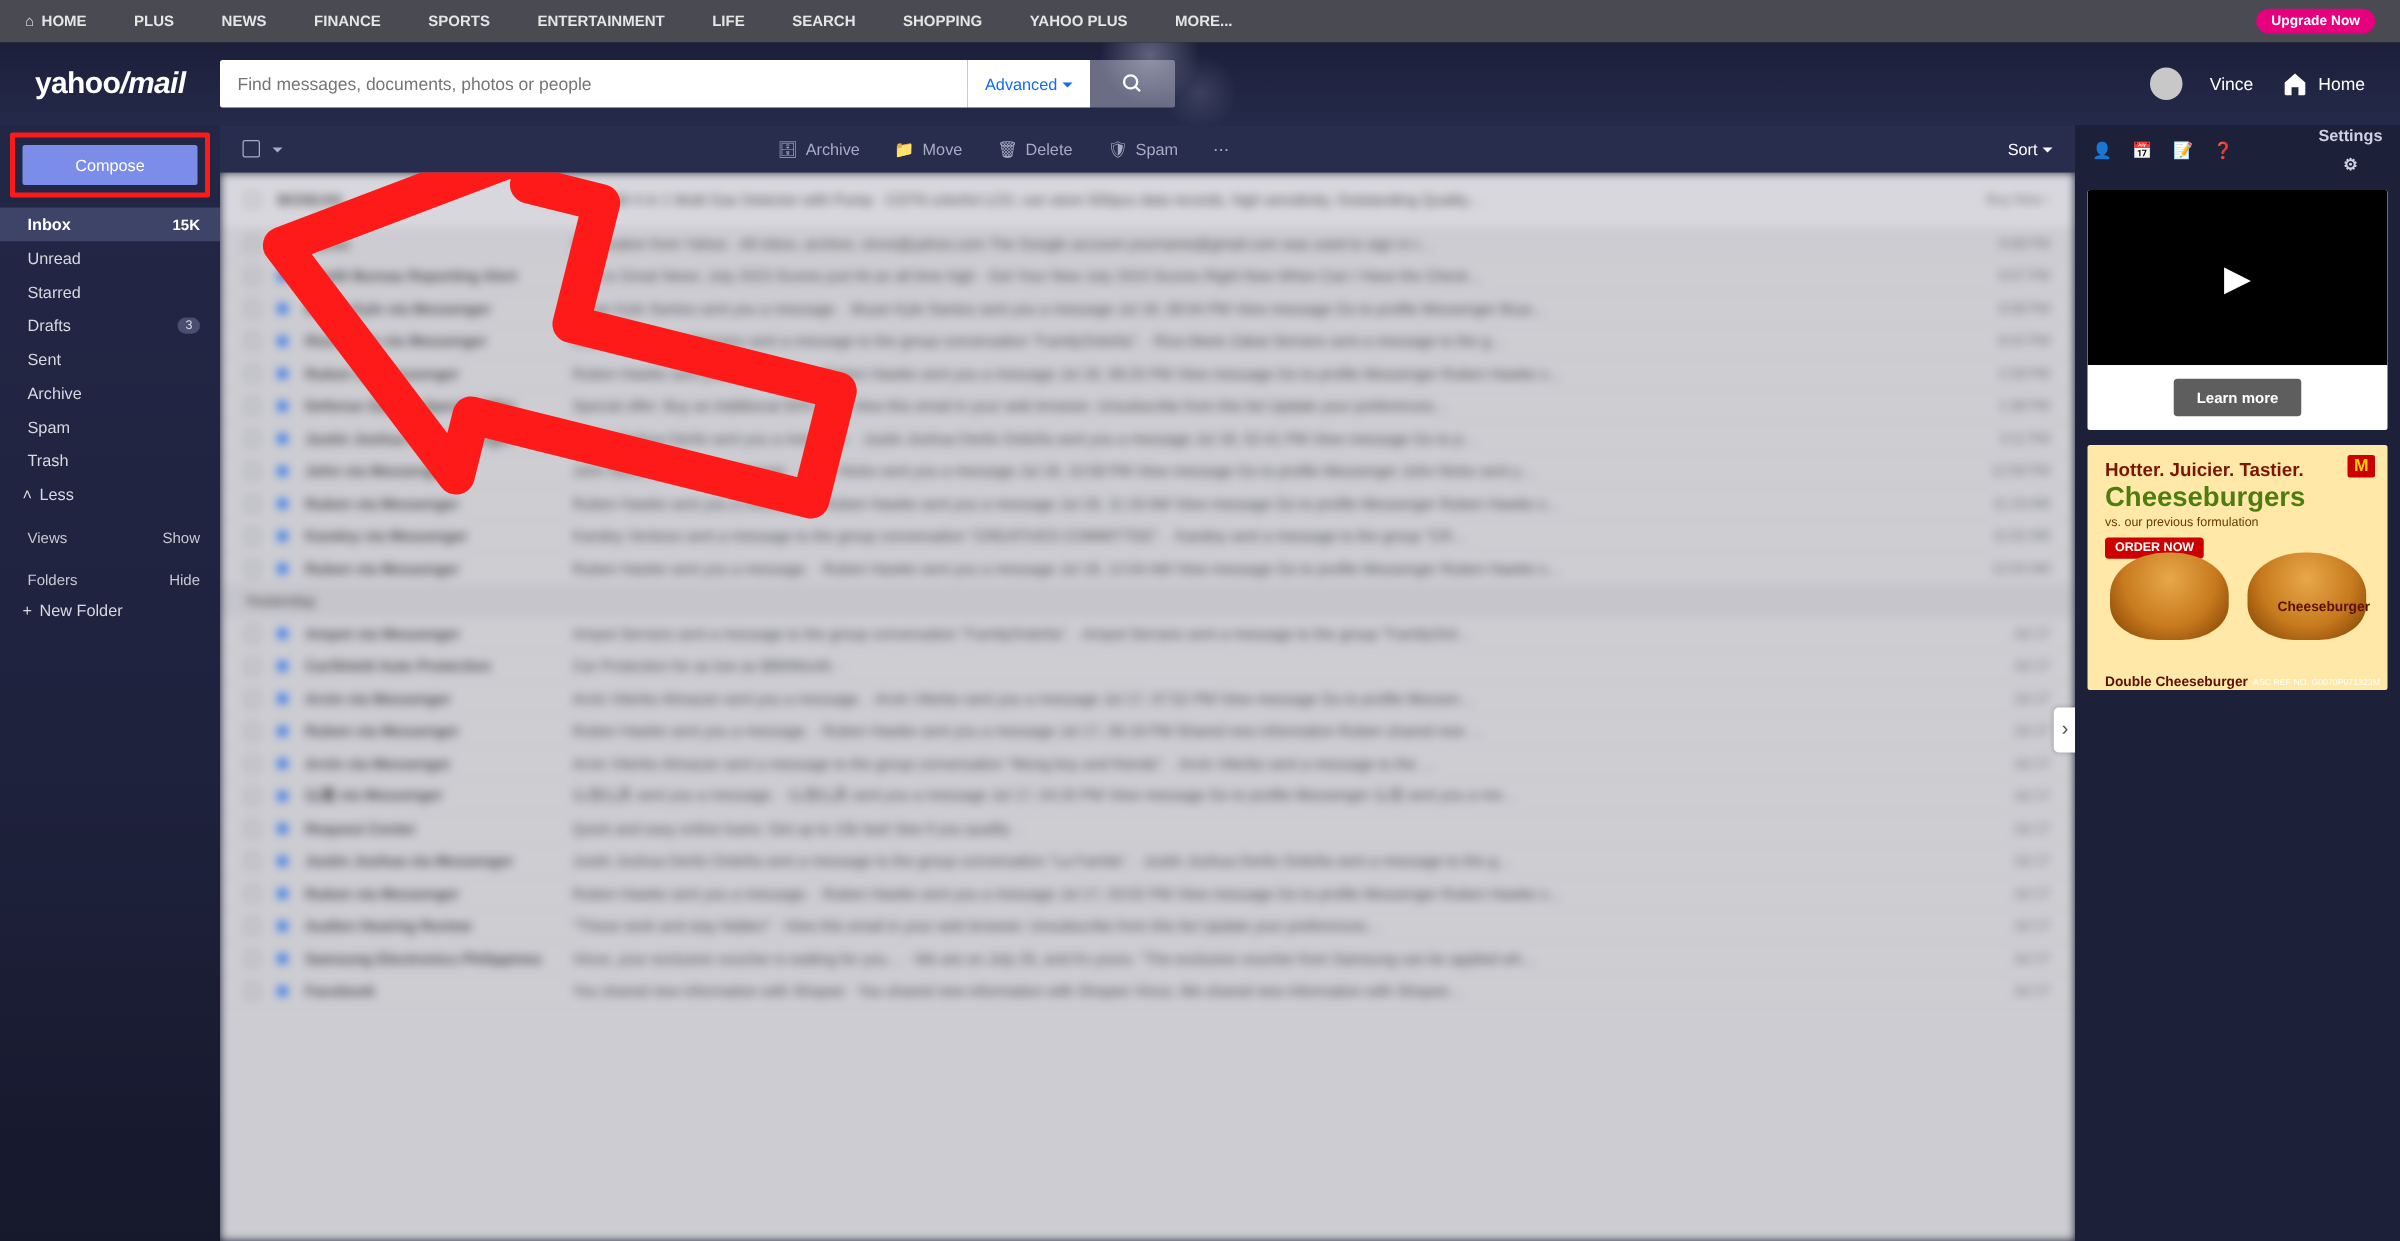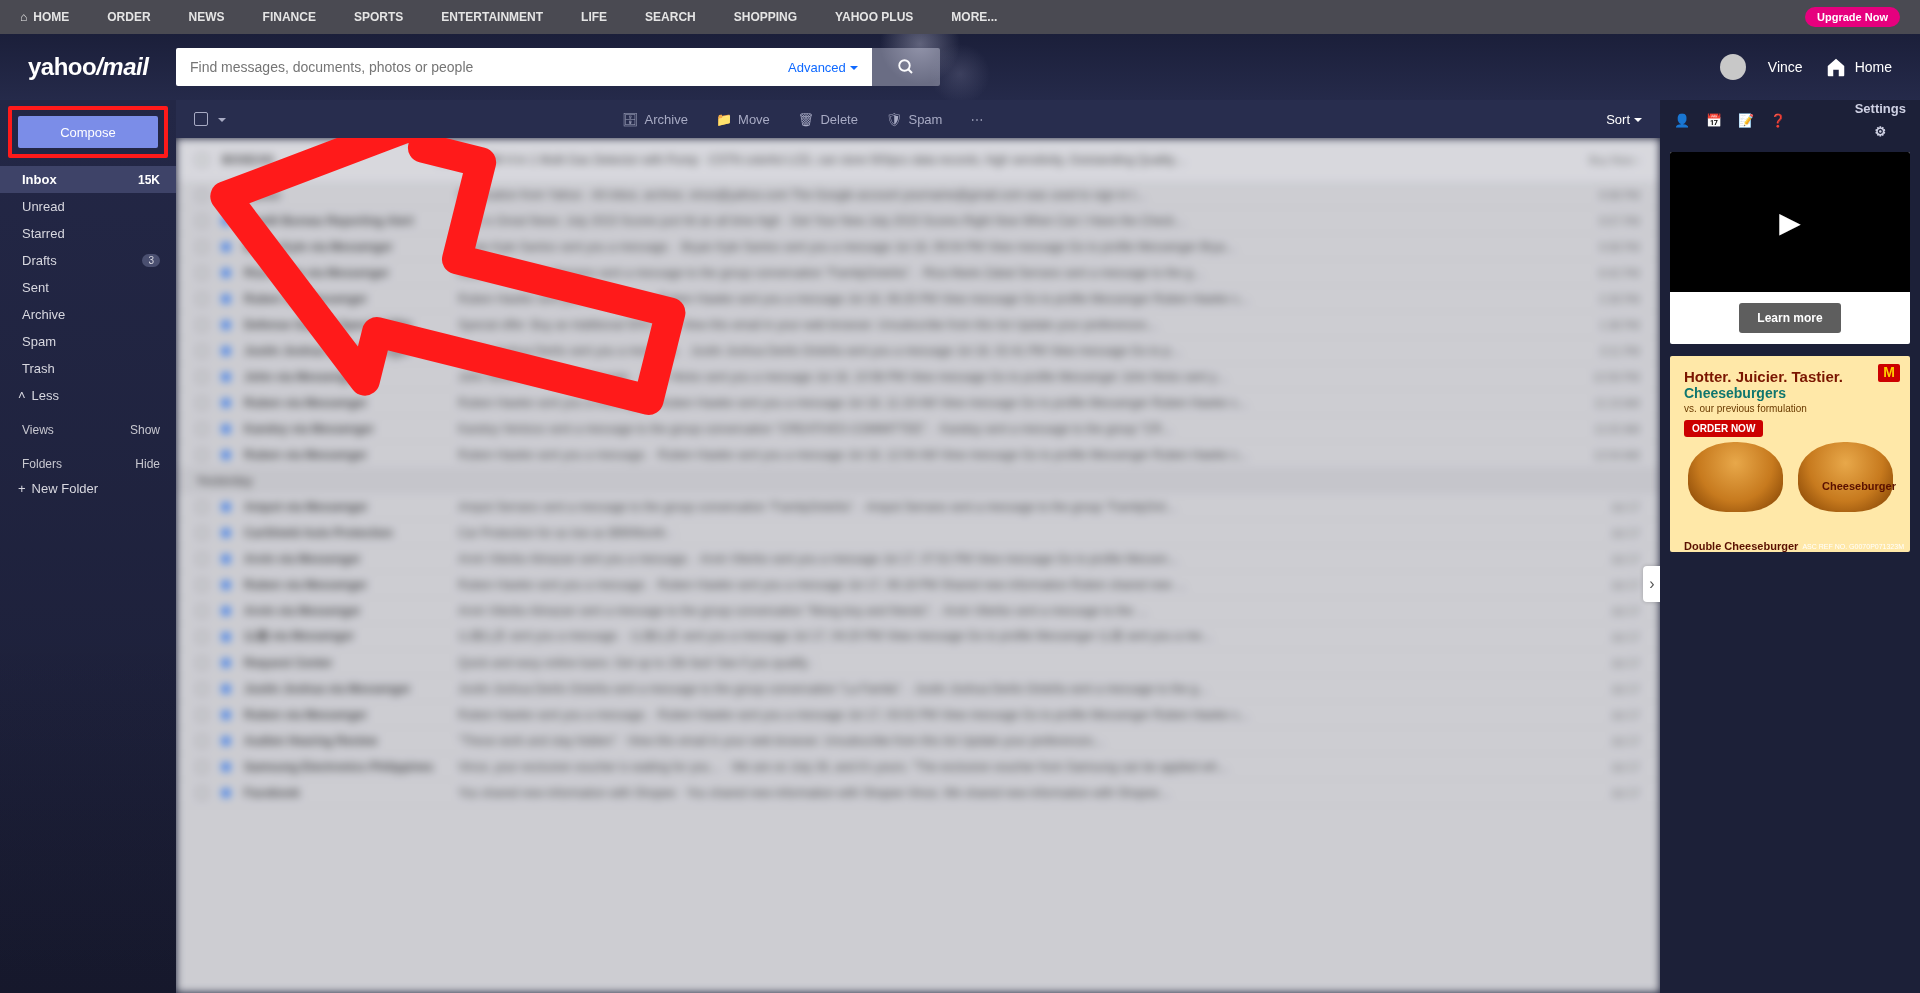--- a/index.html
+++ b/index.html
@@ -69,21 +69,21 @@
 .rail-toolbar .ric { cursor: pointer; }
 .rail-toolbar .spacer { flex: 1; }
 .rail-toolbar .settings { font-weight: 600; cursor: pointer; display: flex; gap: 8px; align-items: center; flex-direction: column; }
 .ad-video { background: #fff; border-radius: 2px; overflow: hidden; }
 .ad-video .vid { height: 140px; background: #000; display: flex; align-items: center; justify-content: center; color: #fff; }
 .ad-video .vid .play { font-size: 28px; }
 .ad-video .btnrow { height: 52px; display: flex; align-items: center; justify-content: center; }
 .ad-video .learn { background: #5e5e5e; color: #fff; border: none; padding: 8px 18px; font-size: 12px; font-weight: 600; border-radius: 3px; cursor: pointer; }
 .ad-banner { background: #ffe8a8; border-radius: 2px; padding: 12px 14px 10px 14px; color: #4a2b00; position: relative; height: 196px; }
 .ad-banner .l1 { font-size: 15px; font-weight: 800; color: #7a1500; }
-.ad-banner .l2 { font-size: 14px; font-weight: 900; color: #0f766e; }
+.ad-banner .l2 { font-size: 22px; font-weight: 900; color: #4d7c0f; }
 .ad-banner .l3 { font-size: 10px; color: #6a3a00; margin-top: 2px; }
 .ad-banner .order { background: #cc0000; color: #fff; font-size: 10px; font-weight: 800; padding: 3px 8px; border-radius: 3px; display: inline-block; margin-top: 6px; }
 .ad-banner .burgers { position: absolute; bottom: 30px; left: 10px; right: 10px; height: 80px; display: flex; justify-content: space-around; }
 .burger { width: 95px; height: 70px; border-radius: 48% 48% 40% 40%; background: radial-gradient(ellipse at 50% 30%, #e8a84a 0%, #c77a1e 55%, #7a3c00 100%); position: relative; }
 .ad-banner .cap { position: absolute; bottom: 0; left: 14px; font-size: 11px; font-weight: 800; color: #5a1000; }
 .ad-banner .cap2 { position: absolute; bottom: 60px; right: 14px; font-size: 11px; font-weight: 800; color: #5a1000; }
 .ad-banner .mlogo { position: absolute; top: 8px; right: 10px; width: 22px; height: 18px; background: #cc0000; color: #ffcc00; font-weight: 900; font-size: 14px; text-align: center; border-radius: 2px; }
 .ad-banner .ref { position: absolute; bottom: 2px; right: 6px; font-size: 7px; color: #fff; }
 
 
@@ -98,21 +98,21 @@
 </style>
 </head>
 <body>
 
 <div class="top-nav">
   <div class="nav-left">
     <span class="home-ic">
       <span>⌂</span>
       <span>HOME</span>
     </span>
-    <span>ORDER</span>
+    <span>PLUS</span>
     <span>NEWS</span>
     <span>FINANCE</span>
     <span>SPORTS</span>
     <span>ENTERTAINMENT</span>
     <span>LIFE</span>
     <span>SEARCH</span>
     <span>SHOPPING</span>
     <span>YAHOO PLUS</span>
     <span>MORE...</span>
   </div>

